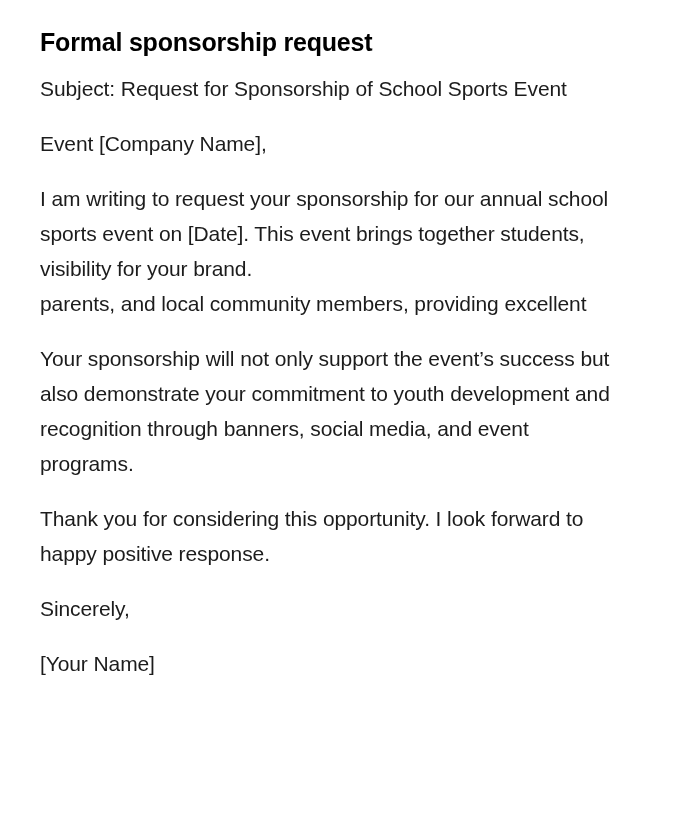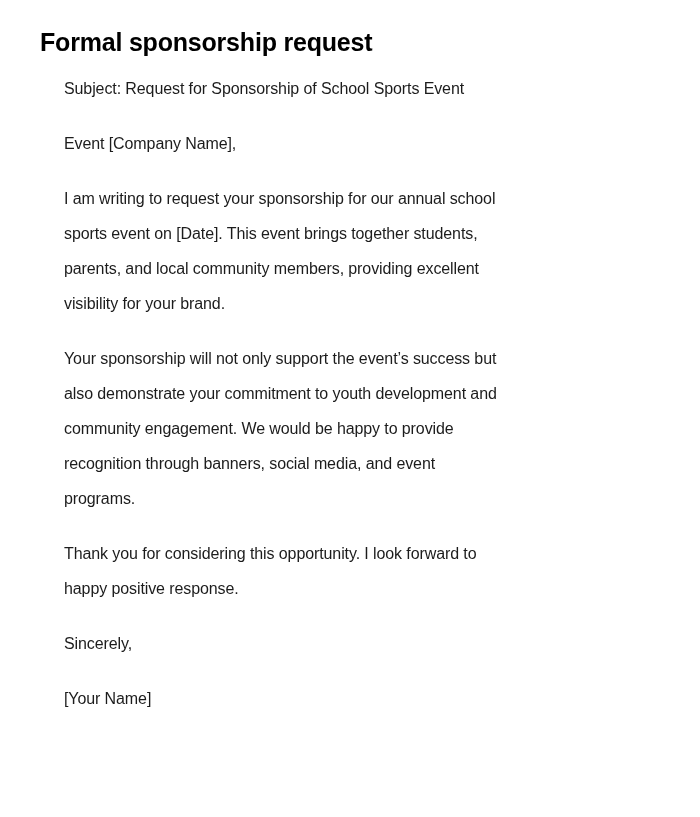--- a/index.html
+++ b/index.html
@@ -23,53 +23,51 @@
     font-size: 25px;
     line-height: 34px;
     font-weight: 700;
     color: #000000;
     letter-spacing: -0.2px;
   }
   .block {
     margin: 0 0 20px 0;
   }
   .text-line {
-    font-size: 16px;
+    font-size: 21px;
     line-height: 35px;
     letter-spacing: -0.1px;
     white-space: nowrap;
-    margin-left: 24px;
   }
 </style>
 </head>
 <body>
 
 <div class="page">
 
   <h1 class="doc-title">Formal sponsorship request</h1>
 
   <div class="block">
     <div class="text-line">Subject: Request for Sponsorship of School Sports Event</div>
   </div>
 
   <div class="block">
     <div class="text-line">Event [Company Name],</div>
   </div>
 
   <div class="block">
     <div class="text-line">I am writing to request your sponsorship for our annual school</div>
     <div class="text-line">sports event on [Date]. This event brings together students,</div>
+    <div class="text-line">visibility for your brand.</div>
     <div class="text-line">parents, and local community members, providing excellent</div>
-    <div class="text-line">visibility for your brand.</div>
   </div>
 
   <div class="block">
     <div class="text-line">Your sponsorship will not only support the event’s success but</div>
     <div class="text-line">also demonstrate your commitment to youth development and</div>
-    <div class="text-line">community engagement. We would be happy to provide</div>
     <div class="text-line">recognition through banners, social media, and event</div>
     <div class="text-line">programs.</div>
   </div>
 
   <div class="block">
     <div class="text-line">Thank you for considering this opportunity. I look forward to</div>
     <div class="text-line">happy positive response.</div>
   </div>
 
   <div class="block">

